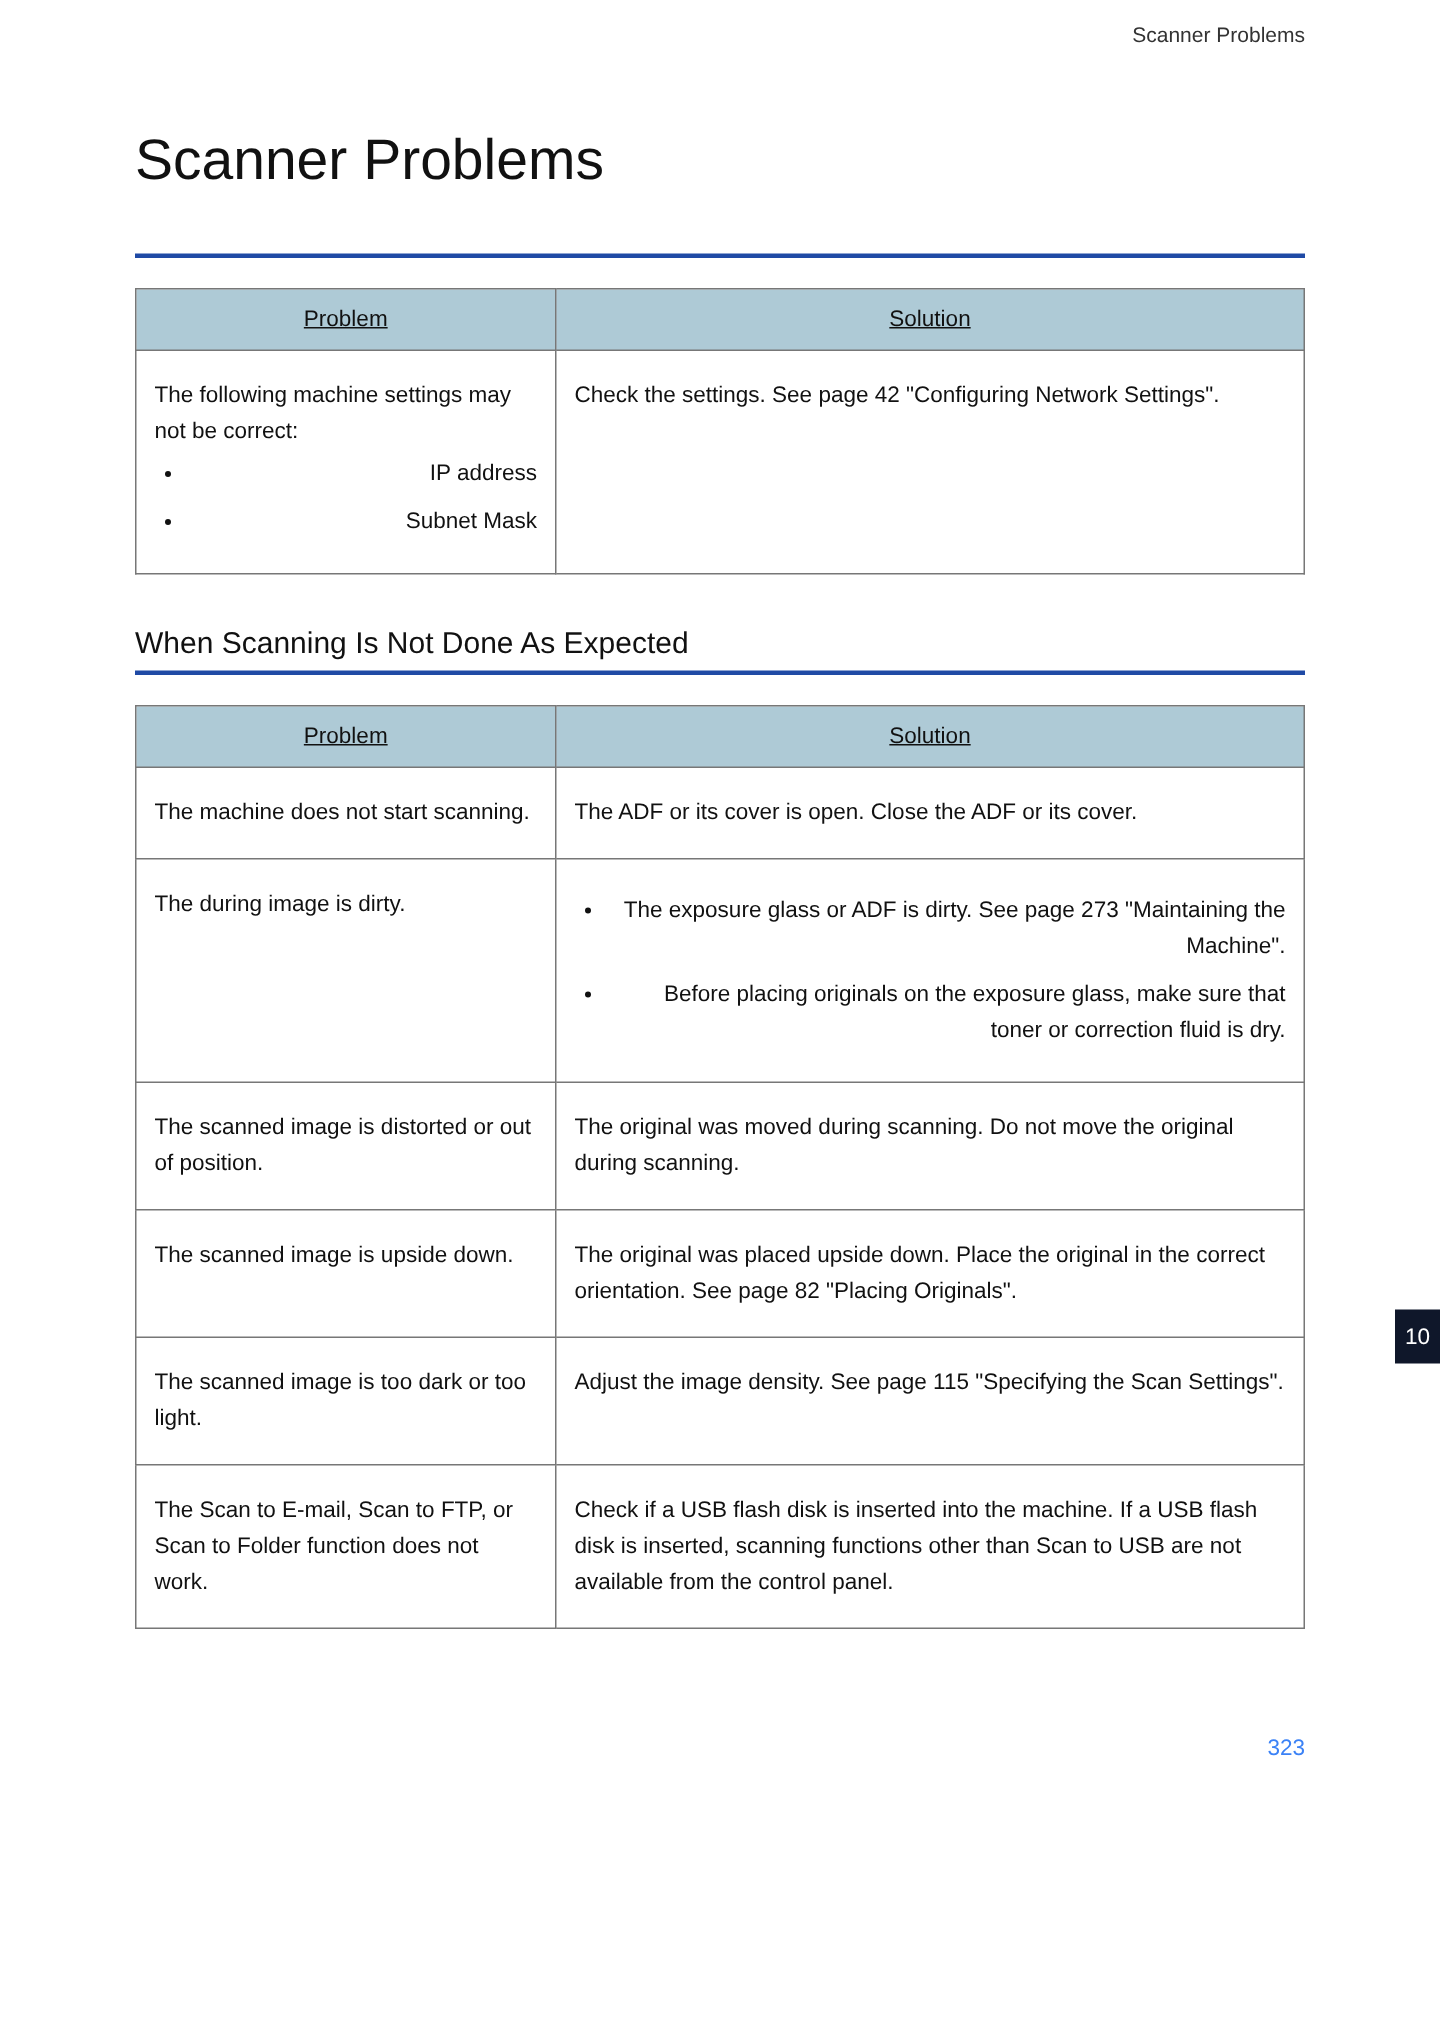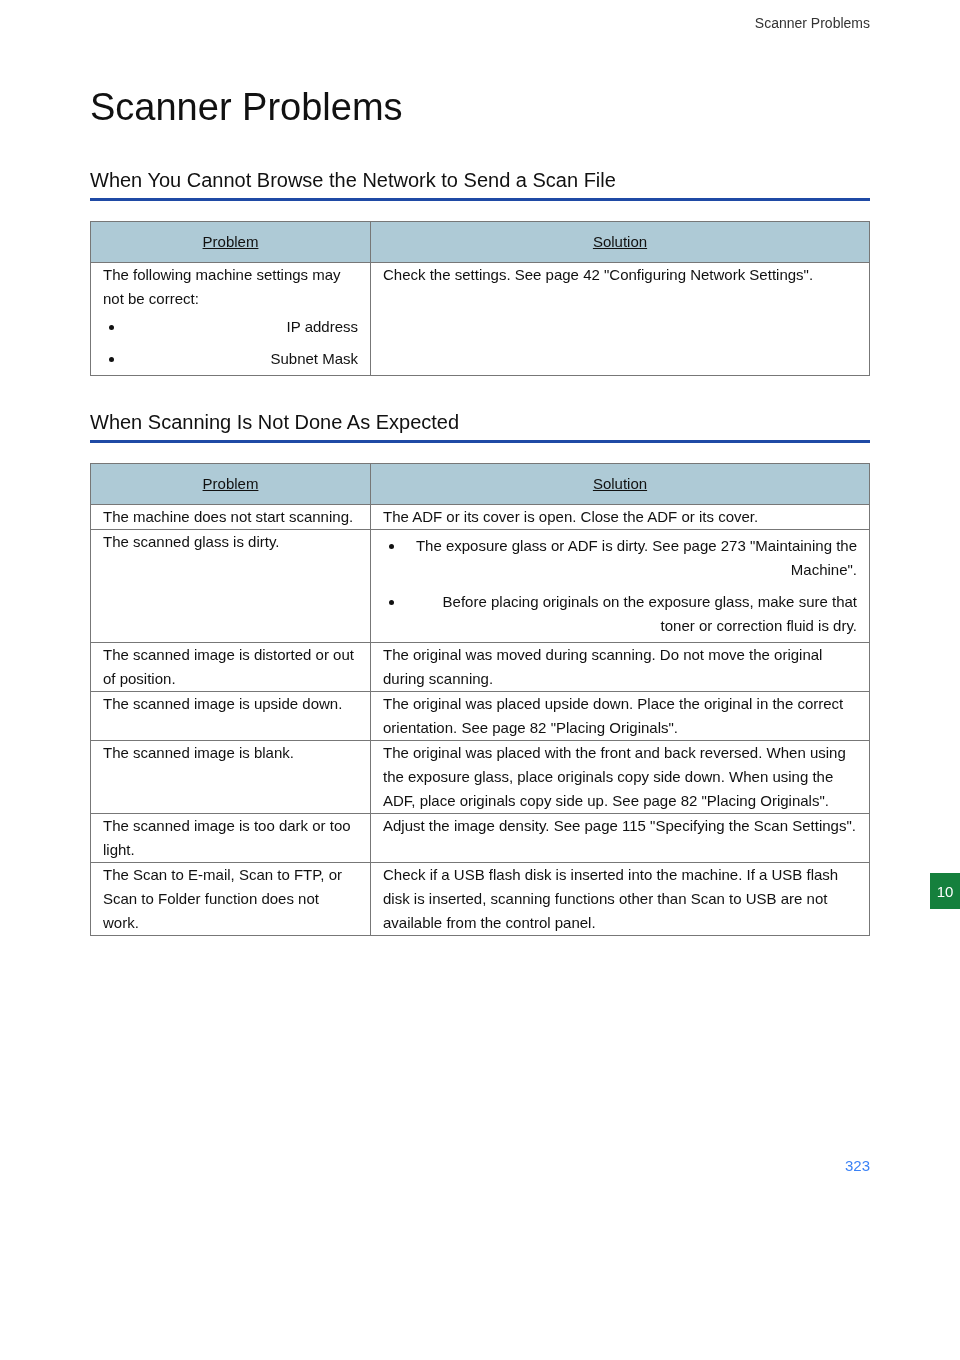--- a/index.html
+++ b/index.html
@@ -44,21 +44,21 @@
     border-collapse: collapse;
     width: 100%;
     margin-bottom: 35px;
   }
   table.troubleshoot th,
   table.troubleshoot td {
     border: 1px solid #777;
     font-size: 15px;
     vertical-align: top;
     text-align: left;
-    padding: 0 12px;
+    padding: 18px 12px;
     line-height: 1.6;
   }
   table.troubleshoot th {
     background: #aecad6;
     font-weight: 400;
     text-align: center;
     padding: 8px 10px;
     text-decoration: underline;
   }
   table.troubleshoot col.col-problem { width: 280px; }
@@ -72,21 +72,21 @@
     text-align: right;
   }
   ul.cell-list li:last-child { margin-bottom: 0; }
 
   .side-tab {
     position: absolute;
     right: 0;
     top: 873px;
     width: 30px;
     height: 36px;
-    background: #15803d;
+    background: #0f172a;
     color: #fff;
     font-size: 15px;
     display: flex;
     align-items: center;
     justify-content: center;
   }
   .page-number {
     position: absolute;
     right: 90px;
     bottom: 18px;
@@ -96,21 +96,20 @@
 </style>
 </head>
 <body>
 
 <div class="page">
 
   <div class="running-header">Scanner Problems</div>
 
   <h1 class="page-title">Scanner Problems</h1>
 
-  <h2 class="section-heading">When You Cannot Browse the Network to Send a Scan File</h2>
   <hr class="heading-rule">
 
   <table class="troubleshoot">
     <colgroup>
       <col class="col-problem">
         <col>
     </colgroup>
     <thead>
       <tr>
         <th>Problem</th>
@@ -144,39 +143,35 @@
         <th>Problem</th>
         <th>Solution</th>
       </tr>
     </thead>
     <tbody>
       <tr>
         <td>The machine does not start scanning.</td>
         <td>The ADF or its cover is open. Close the ADF or its cover.</td>
       </tr>
       <tr>
-        <td>The scanned glass is dirty.</td>
+        <td>The during image is dirty.</td>
         <td>
           <ul class="cell-list">
             <li>The exposure glass or ADF is dirty. See page 273 "Maintaining the Machine".</li>
             <li>Before placing originals on the exposure glass, make sure that toner or correction fluid is dry.</li>
           </ul>
         </td>
       </tr>
       <tr>
         <td>The scanned image is distorted or out of position.</td>
         <td>The original was moved during scanning. Do not move the original during scanning.</td>
       </tr>
       <tr>
         <td>The scanned image is upside down.</td>
         <td>The original was placed upside down. Place the original in the correct orientation. See page 82 "Placing Originals".</td>
-      </tr>
-      <tr>
-        <td>The scanned image is blank.</td>
-        <td>The original was placed with the front and back reversed. When using the exposure glass, place originals copy side down. When using the ADF, place originals copy side up. See page 82 "Placing Originals".</td>
       </tr>
       <tr>
         <td>The scanned image is too dark or too light.</td>
         <td>Adjust the image density. See page 115 "Specifying the Scan Settings".</td>
       </tr>
       <tr>
         <td>The Scan to E-mail, Scan to FTP, or Scan to Folder function does not work.</td>
         <td>Check if a USB flash disk is inserted into the machine. If a USB flash disk is inserted, scanning functions other than Scan to USB are not available from the control panel.</td>
       </tr>
     </tbody>

